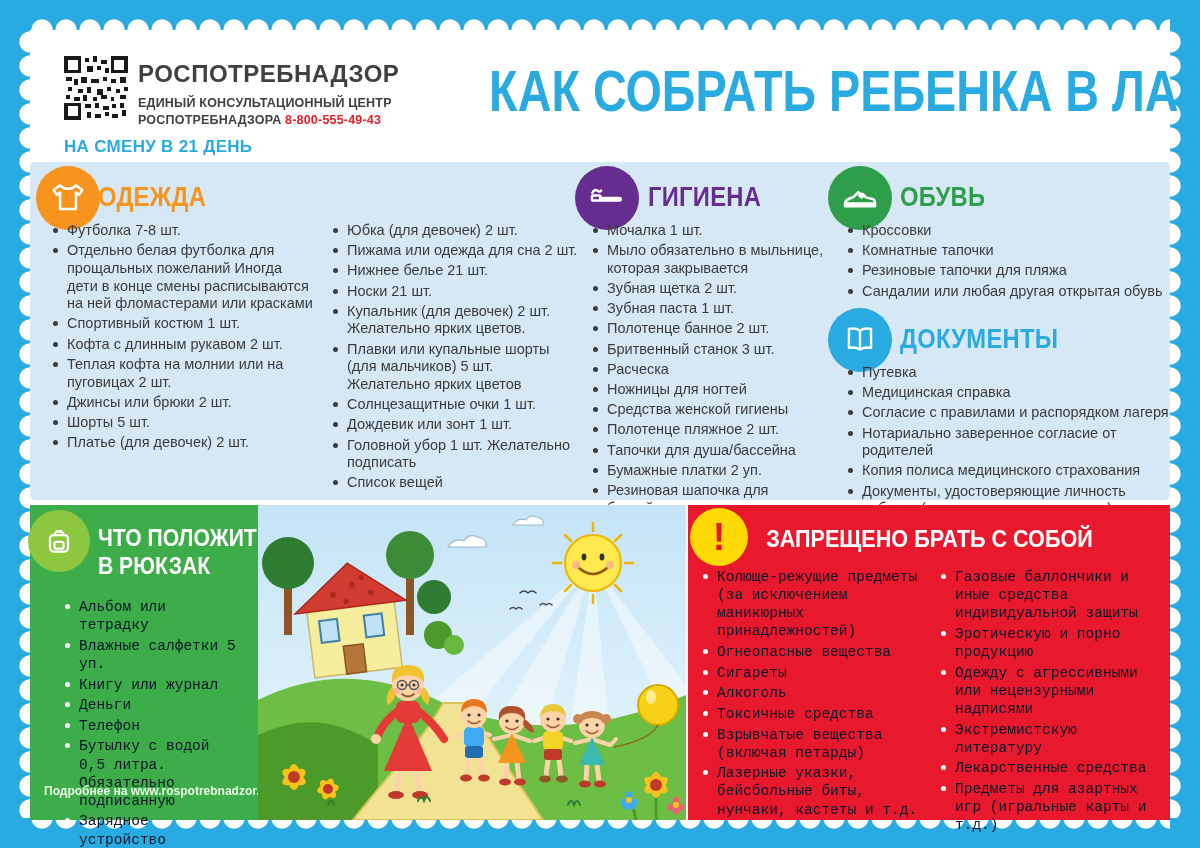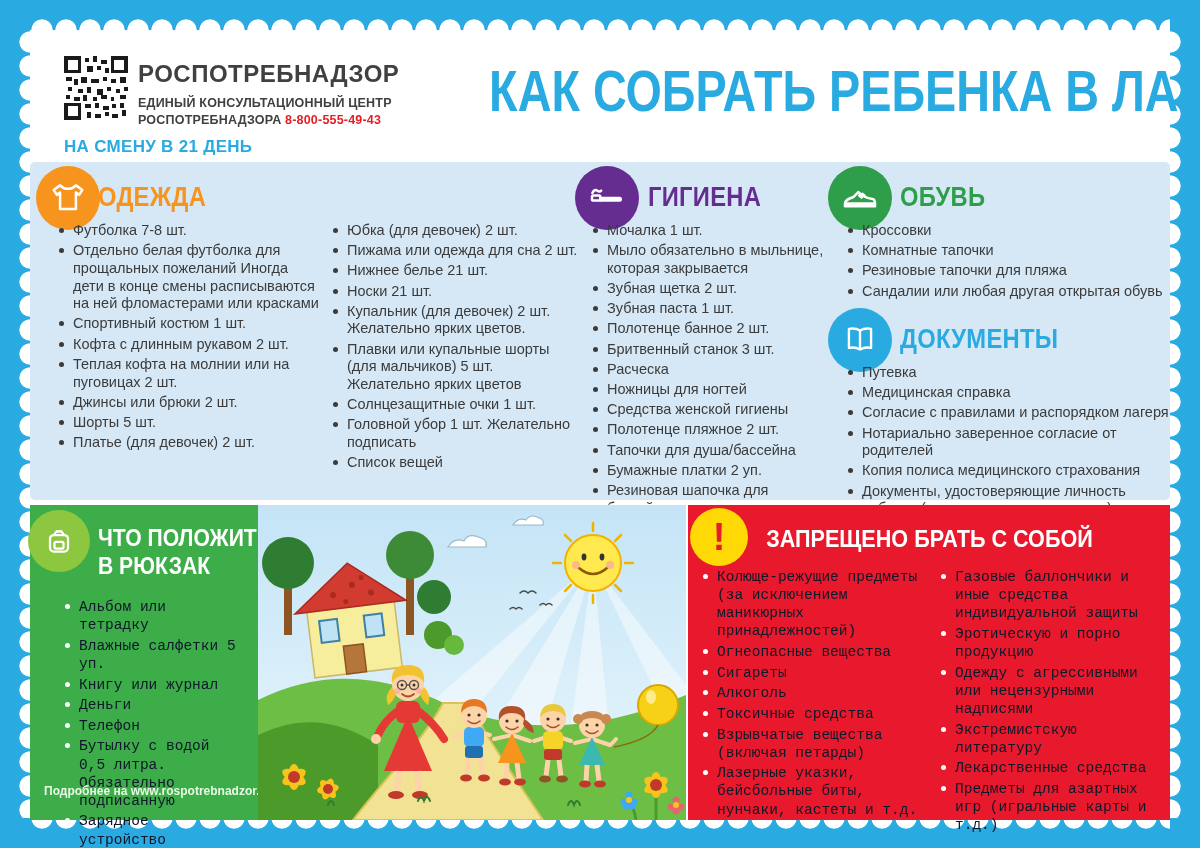--- a/index.html
+++ b/index.html
@@ -127,40 +127,41 @@
   <div class="abs bluepanel"></div>
 
   <div class="abs seccircle" style="left:36px;top:166px;background:#F7941D;">
     <svg width="38" height="38" viewBox="0 0 24 24" fill="none" stroke="#fff" stroke-width="1.6" stroke-linejoin="round">
       <path d="M7 4 L3 7 L5 10 L7 8.6 V19 H17 V8.6 L19 10 L21 7 L17 4 C15.5 5.6 13.6 6.2 12 6.2 C10.4 6.2 8.5 5.6 7 4 Z"></path>
     </svg>
   </div>
   <div class="abs sechead" style="left:98px;top:182px;color:#F7941D;">
     <span class="cond">ОДЕЖДА</span>
   </div>
-  <ul class="abs blist" style="left:56px;top:222px;width:265px;">
+  <ul class="abs blist" style="left:50px;top:222px;width:265px;">
 
   <li>Футболка 7-8 шт.</li>
       <li>Отдельно белая футболка для прощальных пожеланий Иногда дети в конце смены расписываются на ней фломастерами или красками</li>
       <li>Спортивный костюм 1 шт.</li>
       <li>Кофта с длинным рукавом 2 шт.</li>
       <li>Теплая кофта на молнии или на пуговицах 2 шт.</li>
       <li>Джинсы или брюки 2 шт.</li>
       <li>Шорты 5 шт.</li>
       <li>Платье (для девочек) 2 шт.</li>
     </ul>
   <ul class="abs blist" style="left:330px;top:222px;width:250px;">
 
   <li>Юбка (для девочек) 2 шт.</li>
       <li>Пижама или одежда для сна 2 шт.</li>
       <li>Нижнее белье 21 шт.</li>
       <li>Носки 21 шт.</li>
       <li>Купальник (для девочек) 2 шт. Желательно ярких цветов.</li>
       <li>Плавки или купальные шорты (для мальчиков) 5 шт. Желательно ярких цветов</li>
       <li>Солнцезащитные очки 1 шт.</li>
+      <li>Дождевик или зонт 1 шт.</li>
       <li>Головной убор 1 шт. Желательно подписать</li>
       <li>Список вещей</li>
     </ul>
 
   <div class="abs seccircle" style="left:575px;top:166px;background:#662D91;">
     <svg width="40" height="40" viewBox="0 0 24 24" fill="none" stroke="#fff" stroke-width="1.5" stroke-linecap="round" stroke-linejoin="round">
       <rect x="3" y="10.5" width="5" height="3" rx="0.8"></rect>
       <path d="M8 12 H19.5 C20.5 12 20.5 13.5 19.5 13.5 H8"></path>
       <path d="M3.2 9 q1.3 -2.6 3 -1.4 q1.4 1 2.3 0"></path>
     </svg>

